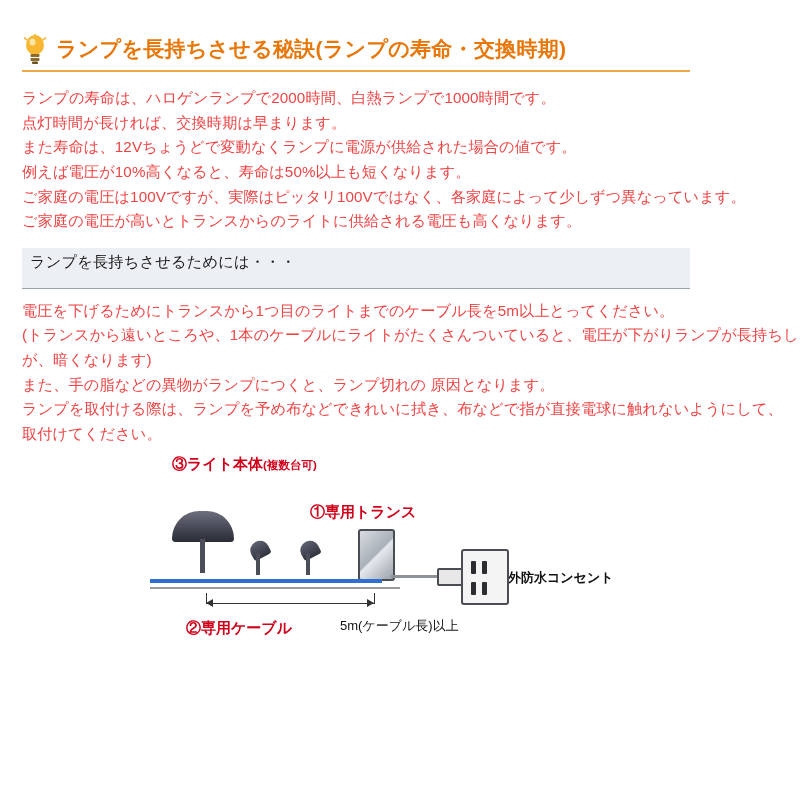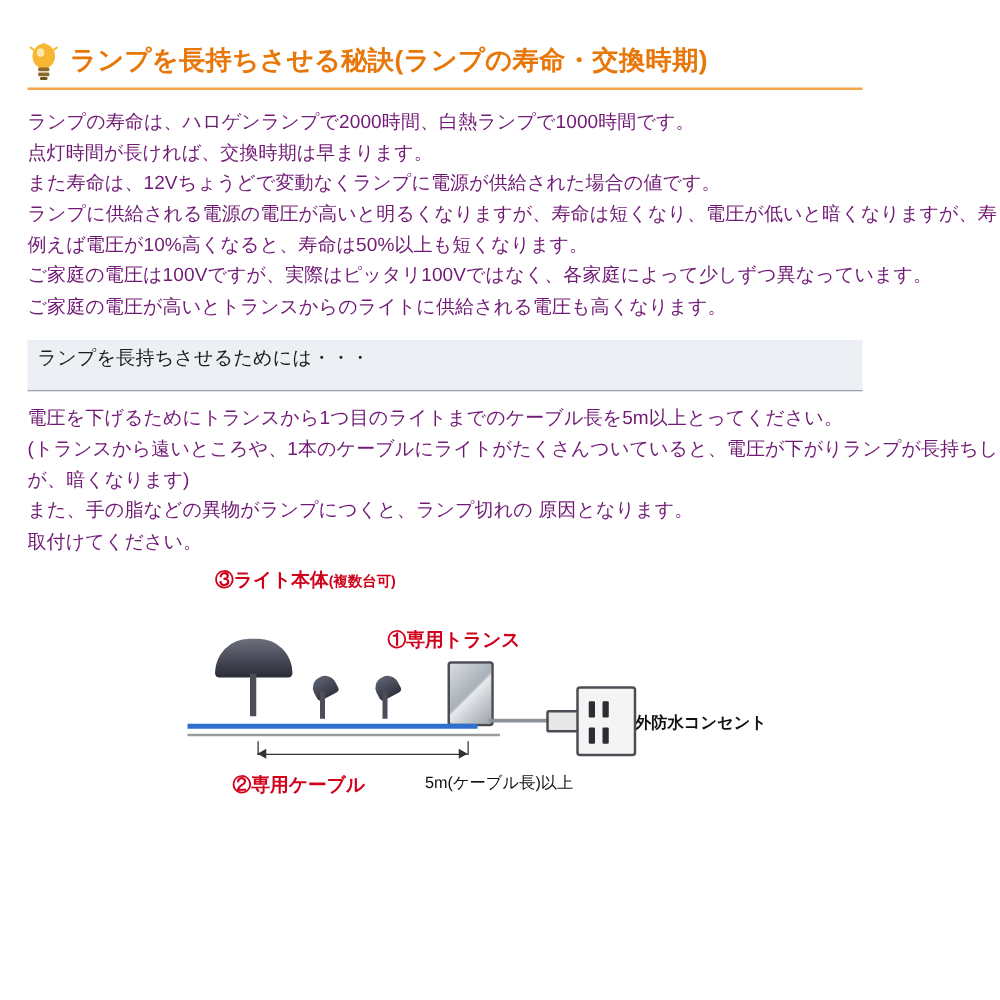--- a/index.html
+++ b/index.html
@@ -46,21 +46,21 @@
     white-space: nowrap;
   }
 
   
   .body-block {
     margin: 0 0 4px 0;
   }
   .body-line {
     font-size: 15.2px;
     line-height: 1.62;
-    color: #701a75;
+    color: #ef4444;
     letter-spacing: 0.1px;
     white-space: nowrap;
   }
 
   
   .subhead {
     margin: 14px 0 10px 0;
     background: #eceff3;
     border-bottom: 1px solid #9aa3ad;
     padding: 4px 8px 15px 8px;
@@ -216,33 +216,33 @@
         <path d="M2.5 4 L4.7 5.7" stroke="#f7b733" stroke-width="1.6" stroke-linecap="round"></path>
       </svg>
     </span>
     <span class="heading-text">ランプを長持ちさせる秘訣(ランプの寿命・交換時期)</span>
   </div>
 
   <div class="body-block">
     <div class="body-line">ランプの寿命は、ハロゲンランプで2000時間、白熱ランプで1000時間です。</div>
     <div class="body-line">点灯時間が長ければ、交換時期は早まります。</div>
     <div class="body-line">また寿命は、12Vちょうどで変動なくランプに電源が供給された場合の値です。</div>
-    <div class="body-line">ランプに供給される電源の電圧が高いと明るくなりますが、寿命は短くなり、電圧が低いと暗くなりますが、寿</div>
     <div class="body-line">例えば電圧が10%高くなると、寿命は50%以上も短くなります。</div>
     <div class="body-line">ご家庭の電圧は100Vですが、実際はピッタリ100Vではなく、各家庭によって少しずつ異なっています。</div>
     <div class="body-line">ご家庭の電圧が高いとトランスからのライトに供給される電圧も高くなります。</div>
   </div>
 
   <div class="subhead">ランプを長持ちさせるためには・・・</div>
 
   <div class="body-block">
     <div class="body-line">電圧を下げるためにトランスから1つ目のライトまでのケーブル長を5m以上とってください。</div>
     <div class="body-line">(トランスから遠いところや、1本のケーブルにライトがたくさんついていると、電圧が下がりランプが長持ちします</div>
     <div class="body-line">が、暗くなります)</div>
     <div class="body-line">また、手の脂などの異物がランプにつくと、ランプ切れの 原因となります。</div>
+    <div class="body-line">ランプを取付ける際は、ランプを予め布などできれいに拭き、布などで指が直接電球に触れないようにして、</div>
     <div class="body-line">取付けてください。</div>
   </div>
 
   <div class="figure">
 
     <div class="fig-label" style="left:172px; top:4px;">
       <span>③ライト本体</span><span class="small">(複数台可)</span>
     </div>
     <div class="fig-label" style="left:310px; top:52px;">①専用トランス</div>
     <div class="fig-label" style="left:186px; top:168px;">②専用ケーブル</div>

